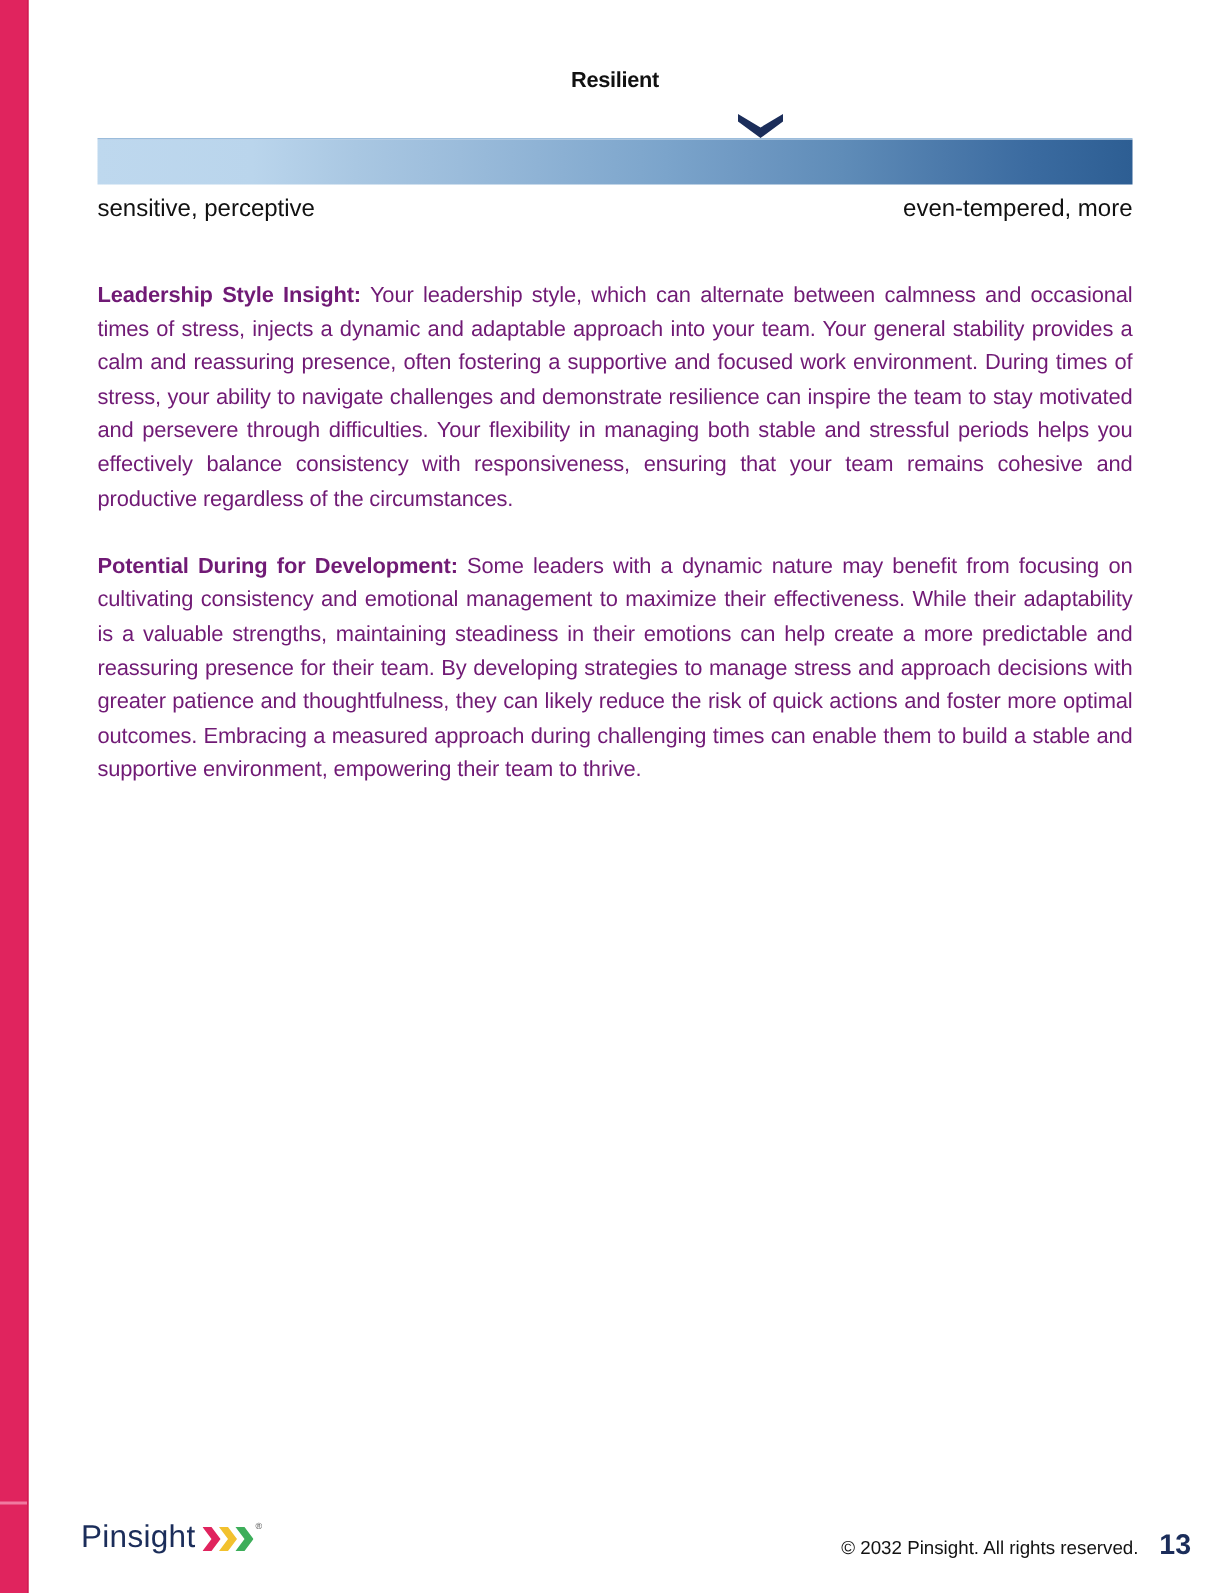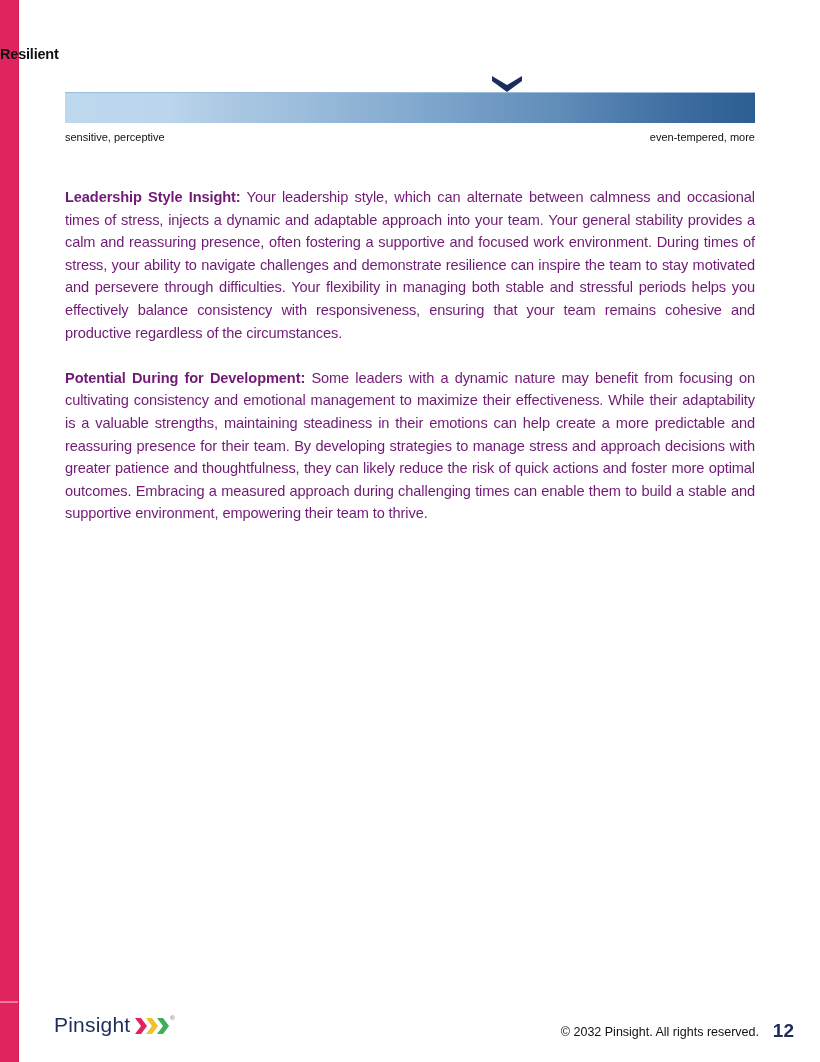--- a/index.html
+++ b/index.html
@@ -29,20 +29,21 @@
       top: 1001px;
       width: 18px;
       height: 2px;
       background: #f07aa0;
     }
     .scale-title {
       position: absolute;
       left: 0; right: 0;
       top: 46px;
       margin-left: 18px;
+      text-align: center;
       font-weight: bold;
       font-size: 14.5px;
       letter-spacing: -0.2px;
     }
     .scale-title span { display: inline-block; margin-left: -18px; }
     .scale-bar {
       position: absolute;
       left: 65px;
       top: 92px;
       width: 690px;
@@ -64,21 +65,21 @@
     .marker {
       position: absolute;
       left: 492px;
       top: 76px;
       width: 30px;
       height: 16px;
     }
     .pole-label {
       position: absolute;
       top: 131px;
-      font-size: 11px;
+      font-size: 16px;
       color: #111;
       text-align: right;
     }
     .pole-left { left: 65px; }
     .pole-right { right: 65px; }
     .content {
       position: absolute;
       left: 65px;
       top: 186px;
       width: 690px;
@@ -167,13 +168,13 @@
   <span class="logo-text">Pinsight</span>
   <svg class="logo-chevrons" viewBox="0 0 34 16">
     <polygon points="0,0 6,0 12,8 6,16 0,16 6,8" fill="#e0245e"></polygon>
     <polygon points="11,0 17,0 23,8 17,16 11,16 17,8" fill="#f2c12e"></polygon>
     <polygon points="22,0 28,0 34,8 28,16 22,16 28,8" fill="#3dae5a"></polygon>
   </svg>
   <span class="logo-reg">®</span>
 </div>
 
 <div class="copyright">© 2032 Pinsight. All rights reserved.</div>
-<div class="page-number">12</div>
+<div class="page-number">13</div>
 
 </body></html>

